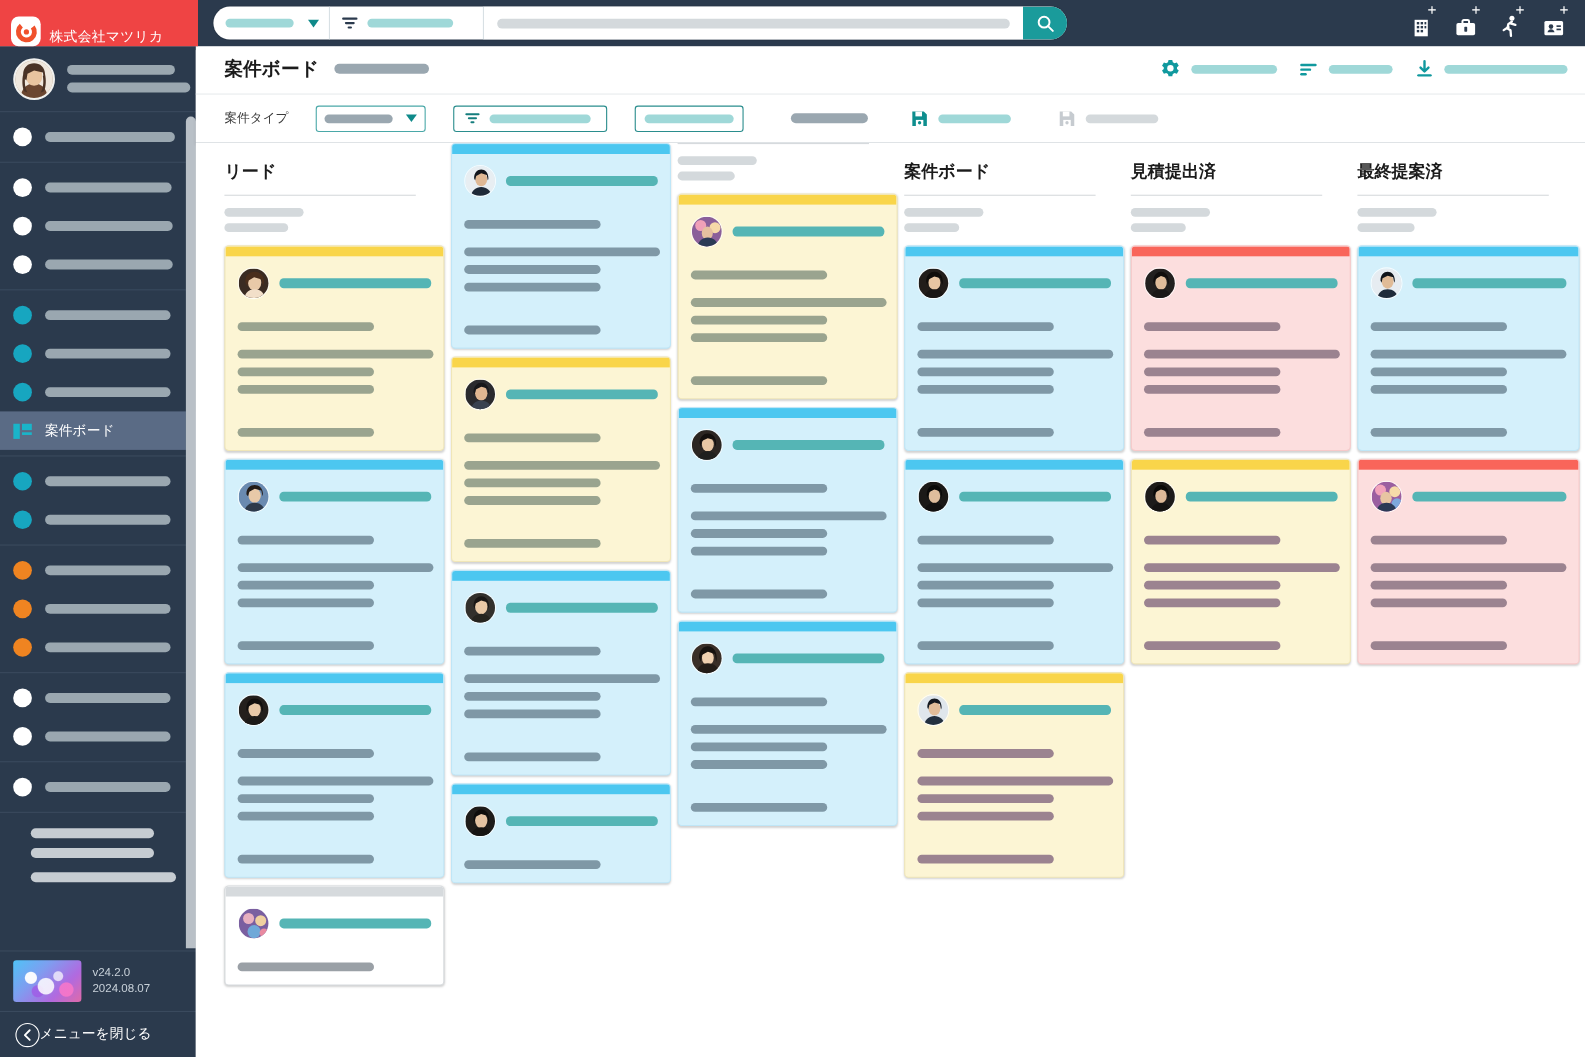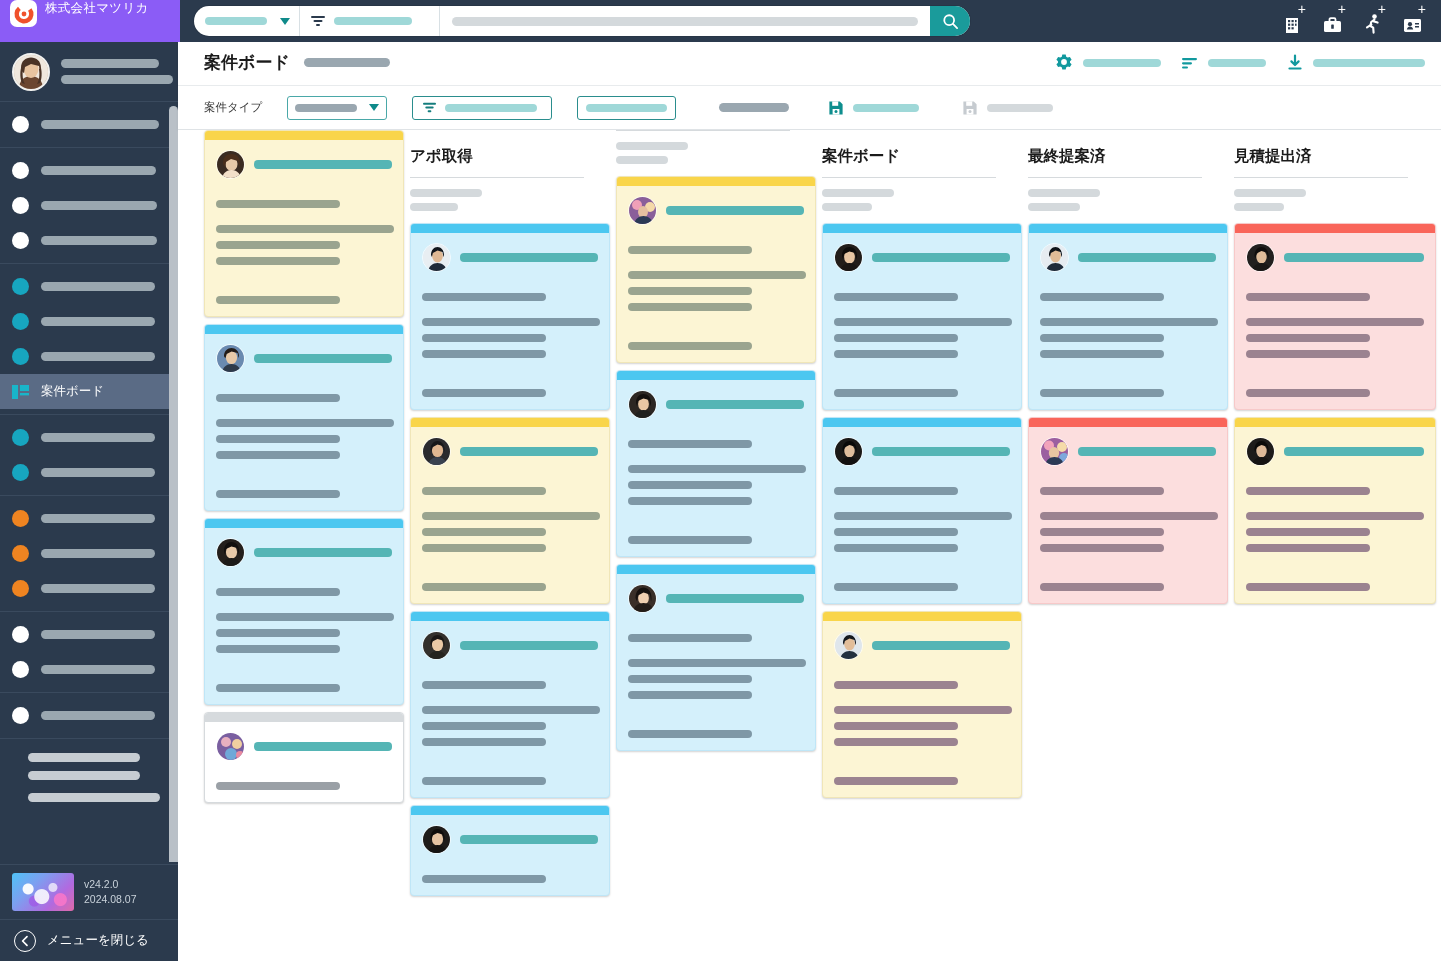--- a/index.html
+++ b/index.html
@@ -11,22 +11,22 @@
   }
   .app { position: relative; width: 1441px; height: 961px; }
 
   
   .topbar {
     position: absolute; left: 0; top: 0; width: 1441px; height: 42px;
     background: #2b3a4d; display: flex; align-items: center;
     z-index: 40;
   }
   .brand {
-    width: 180px; height: 42px; background: #8b5cf6;
-    display: flex; align-items: flex-start; gap: 8px; padding-left: 10px;
+    width: 180px; height: 42px; background: #ef4444;
+    display: flex; align-items: flex-end; gap: 8px; padding-left: 10px;
     flex: 0 0 180px;
   }
   .brand-logo {
     width: 27px; height: 27px; border-radius: 7px; background: #ffffff;
     display: flex; align-items: center; justify-content: center;
     flex: 0 0 27px;
   }
   .brand-logo svg { display: block; }
   .brand-name { color: #ffffff; font-size: 12.5px; letter-spacing: .3px; white-space: nowrap; }
 
@@ -117,21 +117,21 @@
       radial-gradient(circle at 48% 62%, rgba(255,255,255,.85) 0 7px, transparent 8px),
       radial-gradient(circle at 66% 38%, rgba(255,255,255,.7) 0 4px, transparent 5px),
       radial-gradient(circle at 78% 70%, rgba(255,120,200,.8) 0 6px, transparent 7px),
       radial-gradient(circle at 36% 74%, rgba(160,90,230,.8) 0 5px, transparent 6px);
   }
   .ver-text { display: flex; flex-direction: column; gap: 2px; }
   .ver-text span { color: #c9d2da; font-size: 10.5px; line-height: 13px; }
 
   .side-close {
     position: absolute; left: 0; bottom: 0; width: 180px; height: 42px;
-    display: flex; align-items: center; gap: 11px; padding: 0 14px;
+    display: flex; align-items: center; padding: 0 14px;
     border-top: 1px solid #3a4a5e;
   }
   .close-circ {
     width: 22px; height: 22px; border-radius: 50%; border: 1.6px solid #ffffff;
     display: flex; align-items: center; justify-content: center; flex: 0 0 22px;
   }
   .side-close-label { color: #ffffff; font-size: 12.5px; }
 
   .side-scrollbar {
     position: absolute; right: 2px; top: 4px; width: 9px; height: 815px;
@@ -526,20 +526,28 @@
             <circle cx="8" cy="11.6" r="1.5" fill="#c6cbd0"></circle>
           </svg>
           <span class="ph-gray-lt"></span>
         </div>
       </div>
     </div>
 
     <div class="board">
 
       <div class="column">
+        <div class="col-head">
+          <div class="col-title">リード</div>
+          <div class="col-rule"></div>
+          <div class="col-meta">
+            <span class="ph-gray-lt" style="width:72px;"></span>
+            <span class="ph-gray-lt" style="width:58px;"></span>
+          </div>
+        </div>
 
         <div class="card c-yellow">
           <div class="card-top"></div>
           <div class="card-body">
             <div class="card-hdr">
               <span class="card-av">
                 <svg width="29" height="29" viewBox="0 0 29 29">
                     <rect width="29" height="29" fill="#3a2b22"></rect>
                     <ellipse cx="14.5" cy="13" rx="6" ry="7" fill="#e8c9a8"></ellipse>
                     <path d="M5 29c0-6 4-10 9.5-10S24 23 24 29z" fill="#f2dfc9"></path>
@@ -622,28 +630,20 @@
               <span class="card-title-bar" style="max-width:148px;"></span>
             </div>
             <div class="card-lines l-gray">
               <i style="width:124px;"></i>
             </div>
           </div>
         </div>
       </div>
 
       <div class="column">
-        <div class="col-head">
-          <div class="col-title">アポ取得</div>
-          <div class="col-rule"></div>
-          <div class="col-meta">
-            <span class="ph-gray-lt" style="width:72px;"></span>
-            <span class="ph-gray-lt" style="width:48px;"></span>
-          </div>
-        </div>
 
         <div class="card c-blue">
           <div class="card-top"></div>
           <div class="card-body">
             <div class="card-hdr">
               <span class="card-av">
                 <svg width="29" height="29" viewBox="0 0 29 29">
                     <rect width="29" height="29" fill="#e8eef2"></rect>
                     <ellipse cx="14.5" cy="12" rx="5.4" ry="6.4" fill="#dfb894"></ellipse>
                     <path d="M5 29c0-6 4-10 9.5-10S24 23 24 29z" fill="#1f2a38"></path>
@@ -892,20 +892,79 @@
               <i style="width:124px;margin-top:8px;"></i>
               <i style="width:124px;margin-top:8px;"></i>
               <i style="width:124px;margin-top:31px;"></i>
             </div>
           </div>
         </div>
       </div>
 
       <div class="column">
         <div class="col-head">
+          <div class="col-title">見積提出済</div>
+          <div class="col-rule"></div>
+          <div class="col-meta">
+            <span class="ph-gray-lt" style="width:72px;"></span>
+            <span class="ph-gray-lt" style="width:50px;"></span>
+          </div>
+        </div>
+
+        <div class="card c-pink">
+          <div class="card-top"></div>
+          <div class="card-body">
+            <div class="card-hdr">
+              <span class="card-av">
+                <svg width="29" height="29" viewBox="0 0 29 29">
+                    <rect width="29" height="29" fill="#22201f"></rect>
+                    <ellipse cx="14.5" cy="13" rx="5.2" ry="6.4" fill="#e0bd9b"></ellipse>
+                    <path d="M5 29c0-6 4-10 9.5-10S24 23 24 29z" fill="#1a1817"></path>
+                    <path d="M7.5 12c0-6 3.4-9 7-9s7 3 7 9c0 1.6-.5 2.6-.5 2.6l-1-6-5.6-1.6-5 2.6-1 5z" fill="#100e0d"></path>
+                  </svg>
+              </span>
+              <span class="card-title-bar" style="max-width:148px;"></span>
+            </div>
+            <div class="card-lines l-mauve">
+              <i style="width:124px;"></i>
+              <i style="width:178px;margin-top:17px;"></i>
+              <i style="width:124px;margin-top:8px;"></i>
+              <i style="width:124px;margin-top:8px;"></i>
+              <i style="width:124px;margin-top:31px;"></i>
+            </div>
+          </div>
+        </div>
+
+        <div class="card c-yellow">
+          <div class="card-top"></div>
+          <div class="card-body">
+            <div class="card-hdr">
+              <span class="card-av">
+                <svg width="29" height="29" viewBox="0 0 29 29">
+                    <rect width="29" height="29" fill="#1d1b1a"></rect>
+                    <ellipse cx="14.5" cy="13" rx="5.2" ry="6.4" fill="#ddb998"></ellipse>
+                    <path d="M5 29c0-6 4-10 9.5-10S24 23 24 29z" fill="#151312"></path>
+                    <path d="M7.5 12c0-6 3.4-9 7-9s7 3 7 9c0 1.6-.5 2.6-.5 2.6l-1-6-5.6-1.6-5 2.6-1 5z" fill="#0b0a09"></path>
+                  </svg>
+              </span>
+              <span class="card-title-bar" style="max-width:148px;"></span>
+            </div>
+            <div class="card-lines l-mauve">
+              <i style="width:124px;"></i>
+              <i style="width:178px;margin-top:17px;"></i>
+              <i style="width:124px;margin-top:8px;"></i>
+              <i style="width:124px;margin-top:8px;"></i>
+              <i style="width:124px;margin-top:31px;"></i>
+            </div>
+          </div>
+        </div>
+      </div>
+
+      <div class="column">
+        <div class="col-head">
           <div class="col-title">最終提案済</div>
           <div class="col-rule"></div>
           <div class="col-meta">
             <span class="ph-gray-lt" style="width:72px;"></span>
             <span class="ph-gray-lt" style="width:52px;"></span>
           </div>
         </div>
 
         <div class="card c-blue">
           <div class="card-top"></div>
@@ -951,74 +1010,15 @@
               <i style="width:124px;"></i>
               <i style="width:178px;margin-top:17px;"></i>
               <i style="width:124px;margin-top:8px;"></i>
               <i style="width:124px;margin-top:8px;"></i>
               <i style="width:124px;margin-top:31px;"></i>
             </div>
           </div>
         </div>
       </div>
 
-      <div class="column">
-        <div class="col-head">
-          <div class="col-title">見積提出済</div>
-          <div class="col-rule"></div>
-          <div class="col-meta">
-            <span class="ph-gray-lt" style="width:72px;"></span>
-            <span class="ph-gray-lt" style="width:50px;"></span>
-          </div>
-        </div>
-
-        <div class="card c-pink">
-          <div class="card-top"></div>
-          <div class="card-body">
-            <div class="card-hdr">
-              <span class="card-av">
-                <svg width="29" height="29" viewBox="0 0 29 29">
-                    <rect width="29" height="29" fill="#22201f"></rect>
-                    <ellipse cx="14.5" cy="13" rx="5.2" ry="6.4" fill="#e0bd9b"></ellipse>
-                    <path d="M5 29c0-6 4-10 9.5-10S24 23 24 29z" fill="#1a1817"></path>
-                    <path d="M7.5 12c0-6 3.4-9 7-9s7 3 7 9c0 1.6-.5 2.6-.5 2.6l-1-6-5.6-1.6-5 2.6-1 5z" fill="#100e0d"></path>
-                  </svg>
-              </span>
-              <span class="card-title-bar" style="max-width:148px;"></span>
-            </div>
-            <div class="card-lines l-mauve">
-              <i style="width:124px;"></i>
-              <i style="width:178px;margin-top:17px;"></i>
-              <i style="width:124px;margin-top:8px;"></i>
-              <i style="width:124px;margin-top:8px;"></i>
-              <i style="width:124px;margin-top:31px;"></i>
-            </div>
-          </div>
-        </div>
-
-        <div class="card c-yellow">
-          <div class="card-top"></div>
-          <div class="card-body">
-            <div class="card-hdr">
-              <span class="card-av">
-                <svg width="29" height="29" viewBox="0 0 29 29">
-                    <rect width="29" height="29" fill="#1d1b1a"></rect>
-                    <ellipse cx="14.5" cy="13" rx="5.2" ry="6.4" fill="#ddb998"></ellipse>
-                    <path d="M5 29c0-6 4-10 9.5-10S24 23 24 29z" fill="#151312"></path>
-                    <path d="M7.5 12c0-6 3.4-9 7-9s7 3 7 9c0 1.6-.5 2.6-.5 2.6l-1-6-5.6-1.6-5 2.6-1 5z" fill="#0b0a09"></path>
-                  </svg>
-              </span>
-              <span class="card-title-bar" style="max-width:148px;"></span>
-            </div>
-            <div class="card-lines l-mauve">
-              <i style="width:124px;"></i>
-              <i style="width:178px;margin-top:17px;"></i>
-              <i style="width:124px;margin-top:8px;"></i>
-              <i style="width:124px;margin-top:8px;"></i>
-              <i style="width:124px;margin-top:31px;"></i>
-            </div>
-          </div>
-        </div>
-      </div>
-
     </div>
   </div>
 </div>
 
 </body></html>

